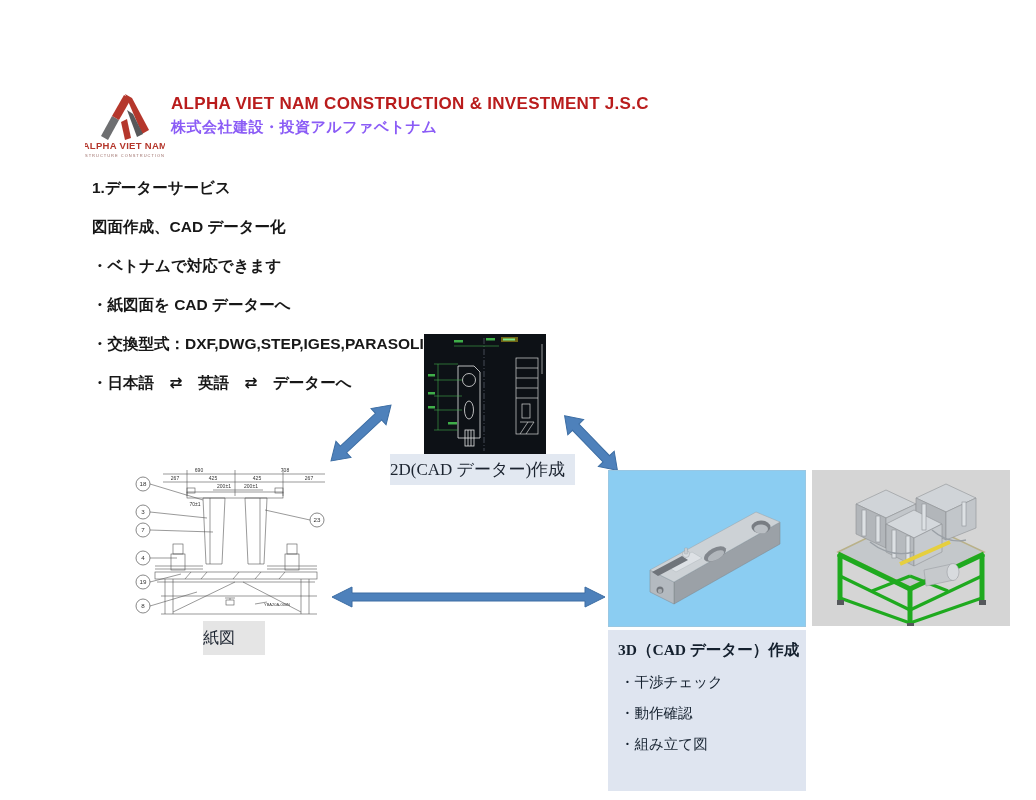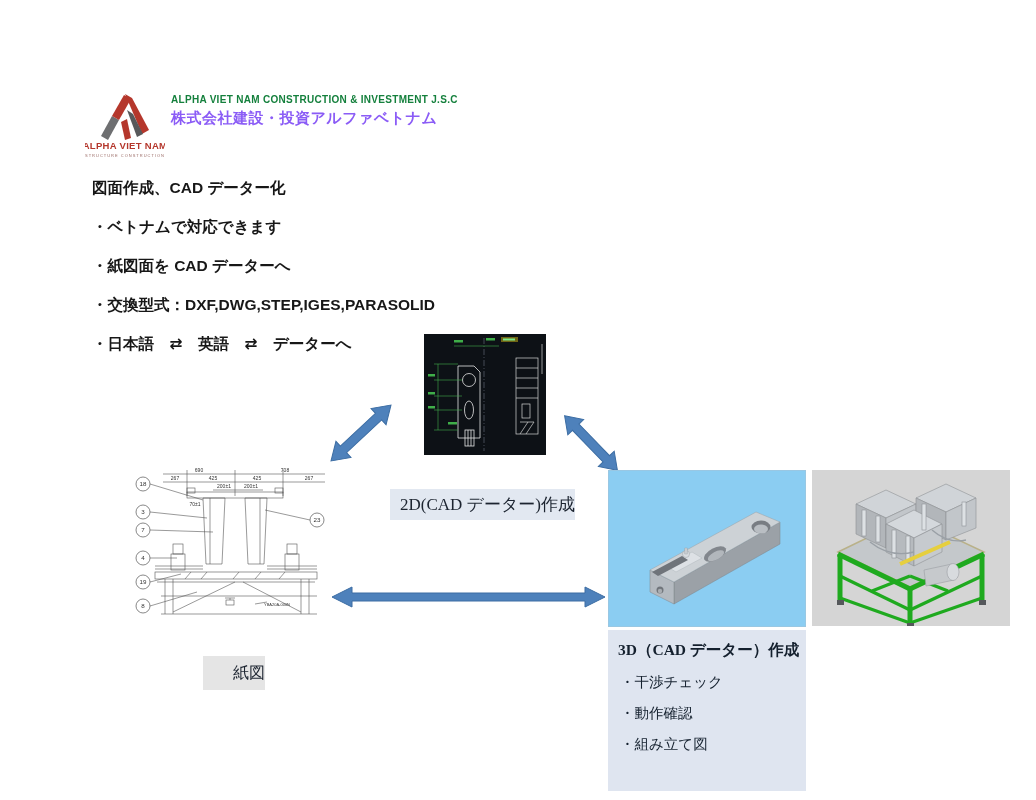--- a/index.html
+++ b/index.html
@@ -1,30 +1,30 @@
 <!DOCTYPE html>
 <html><head>
 <meta charset="utf-8">
 <style>
   html,body{margin:0;padding:0;background:#ffffff;}
   .page{position:relative;width:1036px;height:800px;background:#ffffff;overflow:hidden;
         font-family:"Liberation Sans","DejaVu Sans",sans-serif;}
   .abs{position:absolute;}
 
   
-  .hdr-en{font-size:10px;font-weight:bold;color:#15803d;letter-spacing:.3px;}
+  .hdr-en{font-size:17px;font-weight:bold;color:#b91c1c;letter-spacing:.3px;}
   .hdr-jp{font-size:15px;font-weight:bold;color:#8b5cf6;margin-top:4px;letter-spacing:.5px;}
 
   
   .body-text{left:92px;top:178px;width:420px;}
   .body-text .line{font-size:15.5px;font-weight:bold;color:#171717;height:17px;margin-bottom:22px;white-space:nowrap;}
 
   
-  .lblbox{display:flex;align-items:center;justify-content:flex-end;
-          font-family:"Liberation Serif","DejaVu Serif",serif;color:#1c2430;margin-top:35px;}
+  .lblbox{display:flex;align-items:center;justify-content:flex-start;
+          font-family:"Liberation Serif","DejaVu Serif",serif;color:#1c2430;}
   .cad2d-label{left:390px;top:454px;width:185px;height:31px;background:#e2e8f1;font-size:17px;}
   .paper-label{left:203px;top:621px;width:62px;height:34px;background:#e5e5e5;font-size:16px;}
 
   
   .panel3d{left:608px;top:630px;width:198px;height:161px;background:#dfe5f0;
            font-family:"Liberation Serif","DejaVu Serif",serif;color:#14202e;}
   .panel3d .t{margin:10px 0 0 10px;font-size:15.5px;font-weight:600;}
   .panel3d .b{margin:12px 0 0 12px;font-size:14.5px;}
 
   .img3d{left:608px;top:470px;width:198px;height:157px;}
@@ -51,20 +51,21 @@
     <text x="40" y="61" font-size="9.5" font-weight="bold" fill="#b5372c" text-anchor="middle" letter-spacing="0.3">ALPHA VIET NAM</text>
     <text x="40" y="69" font-size="4" fill="#9a6a65" text-anchor="middle" letter-spacing="1">STRUCTURE CONSTRUCTION</text>
   </svg>
 
   <div class="abs" style="left:171px;top:94px">
     <div class="hdr-en">ALPHA VIET NAM CONSTRUCTION &amp; INVESTMENT J.S.C</div>
     <div class="hdr-jp">株式会社建設・投資アルファベトナム</div>
   </div>
 
   <div class="abs body-text">
+    <div class="line">1.データーサービス</div>
     <div class="line">図面作成、CAD データー化</div>
     <div class="line">・ベトナムで対応できます</div>
     <div class="line">・紙図面を CAD データーへ</div>
     <div class="line">・交換型式：DXF,DWG,STEP,IGES,PARASOLID</div>
     <div class="line">・日本語　⇄　英語　⇄　データーへ</div>
   </div>
 
   <svg class="abs paper-img" viewBox="0 0 207 160">
     <rect x="0" y="0" width="207" height="160" fill="#ffffff"></rect>
     <g stroke="#555" stroke-width="0.6" fill="none">

